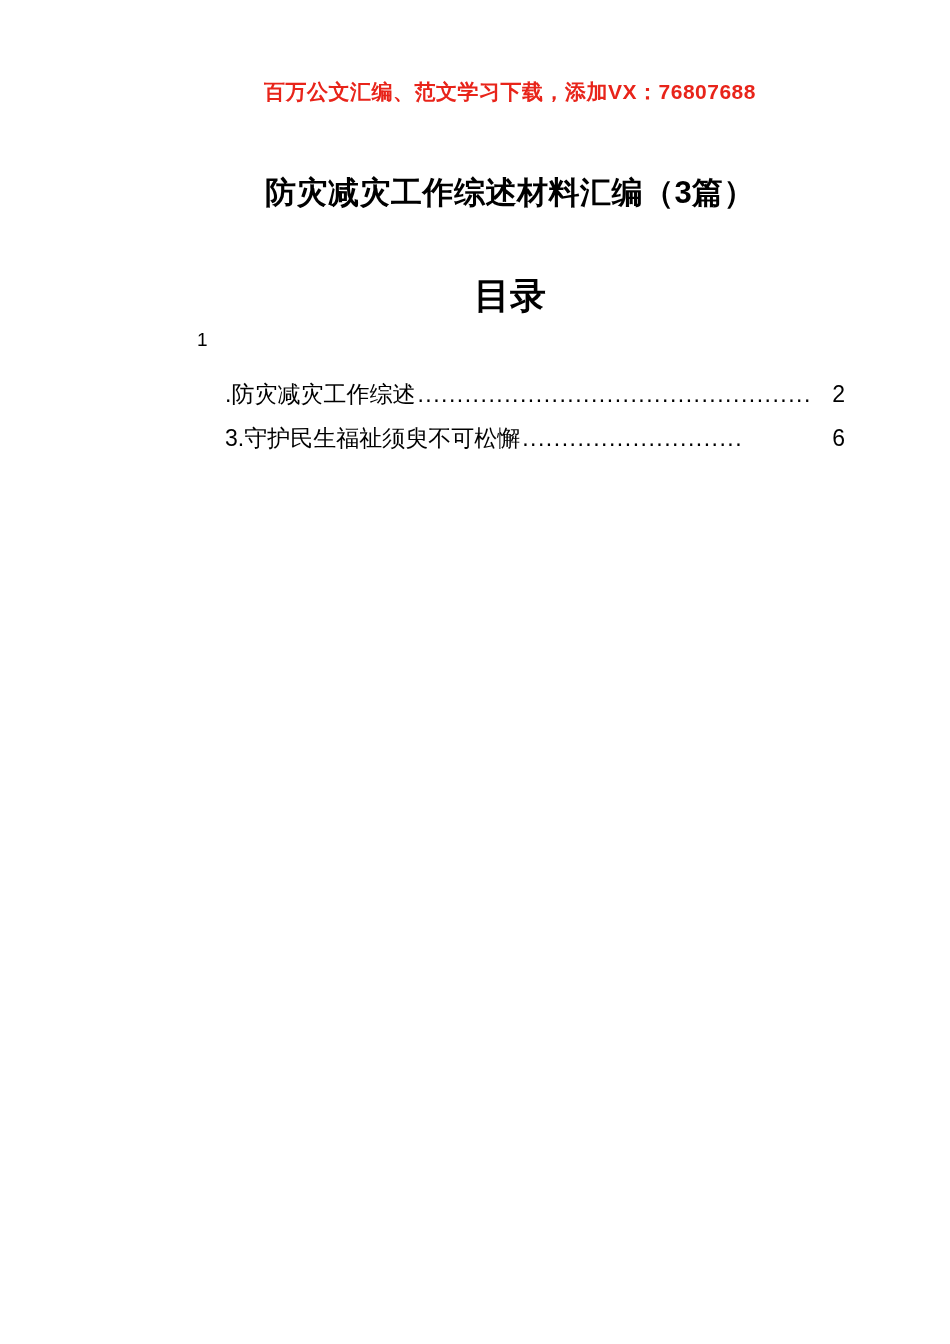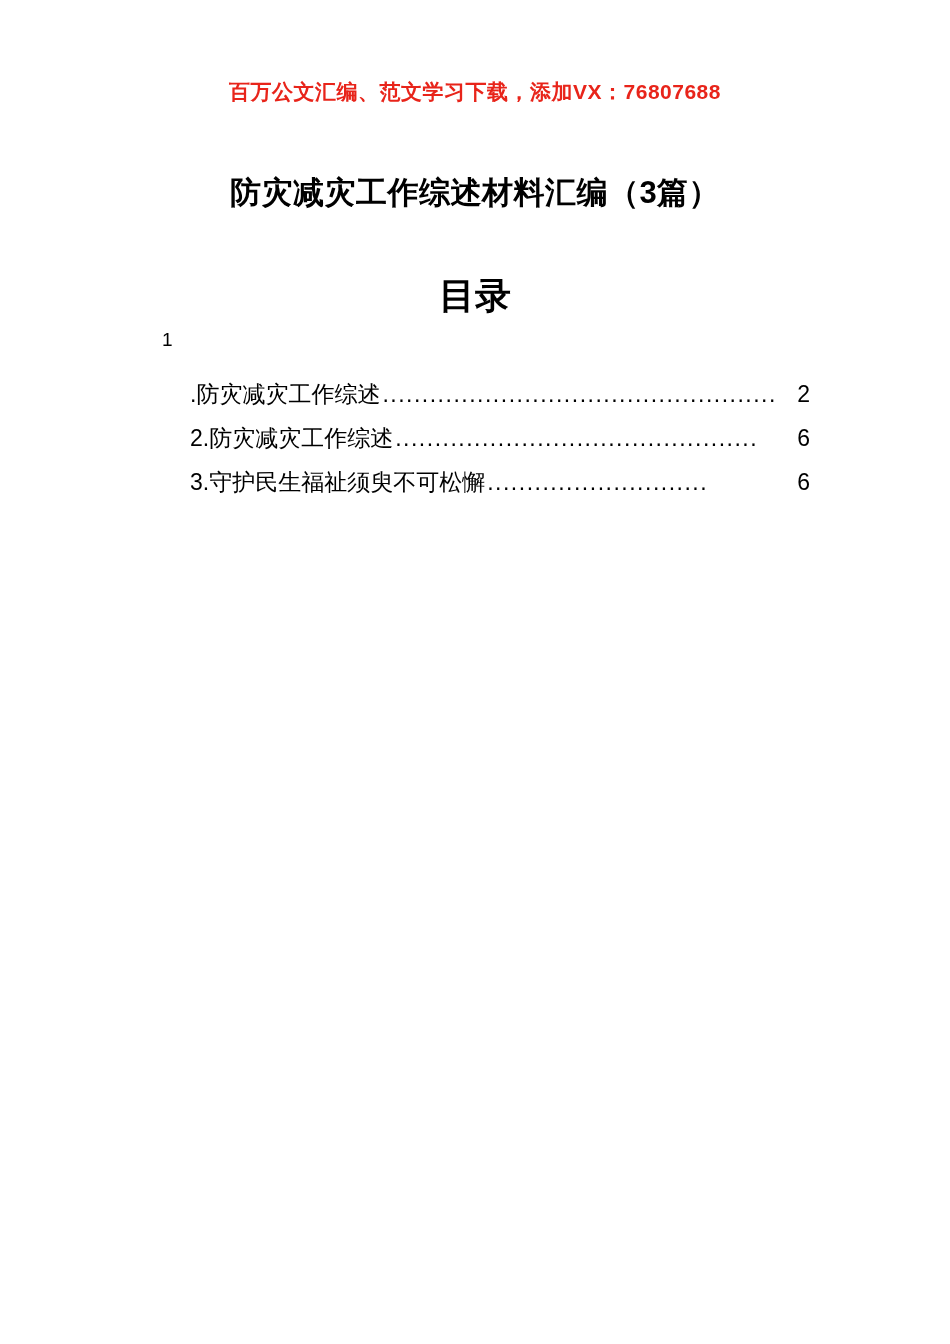--- a/index.html
+++ b/index.html
@@ -12,20 +12,21 @@
     background: #ffffff;
     font-family: "Liberation Sans", sans-serif;
     color: #000000;
     overflow: hidden;
   }
   .page {
     position: relative;
     width: 804px;
     height: 1344px;
     box-sizing: border-box;
+    margin-left: 35px;
   }
   .promo-banner {
     position: absolute;
     top: 78px;
     left: 0;
     width: 950px;
     text-align: center;
     color: #e8241a;
     font-size: 21px;
     font-weight: bold;
@@ -113,25 +114,20 @@
     <div class="toc-first-number">1</div>
 
     <div class="toc-list">
 
       <div class="toc-entry">
         <span class="toc-label">.防灾减灾工作综述</span>
         <span class="toc-dots">..................................................</span>
         <span class="toc-page">2</span>
       </div>
 
-      <div class="toc-entry">
-        <span class="toc-label">2.防灾减灾工作综述</span>
-        <span class="toc-dots">..............................................</span>
-        <span class="toc-page">6</span>
-      </div>
 
       <div class="toc-entry">
         <span class="toc-label">3.守护民生福祉须臾不可松懈</span>
         <span class="toc-dots">............................</span>
         <span class="toc-page">6</span>
       </div>
 
     </div>
   </div>
 

